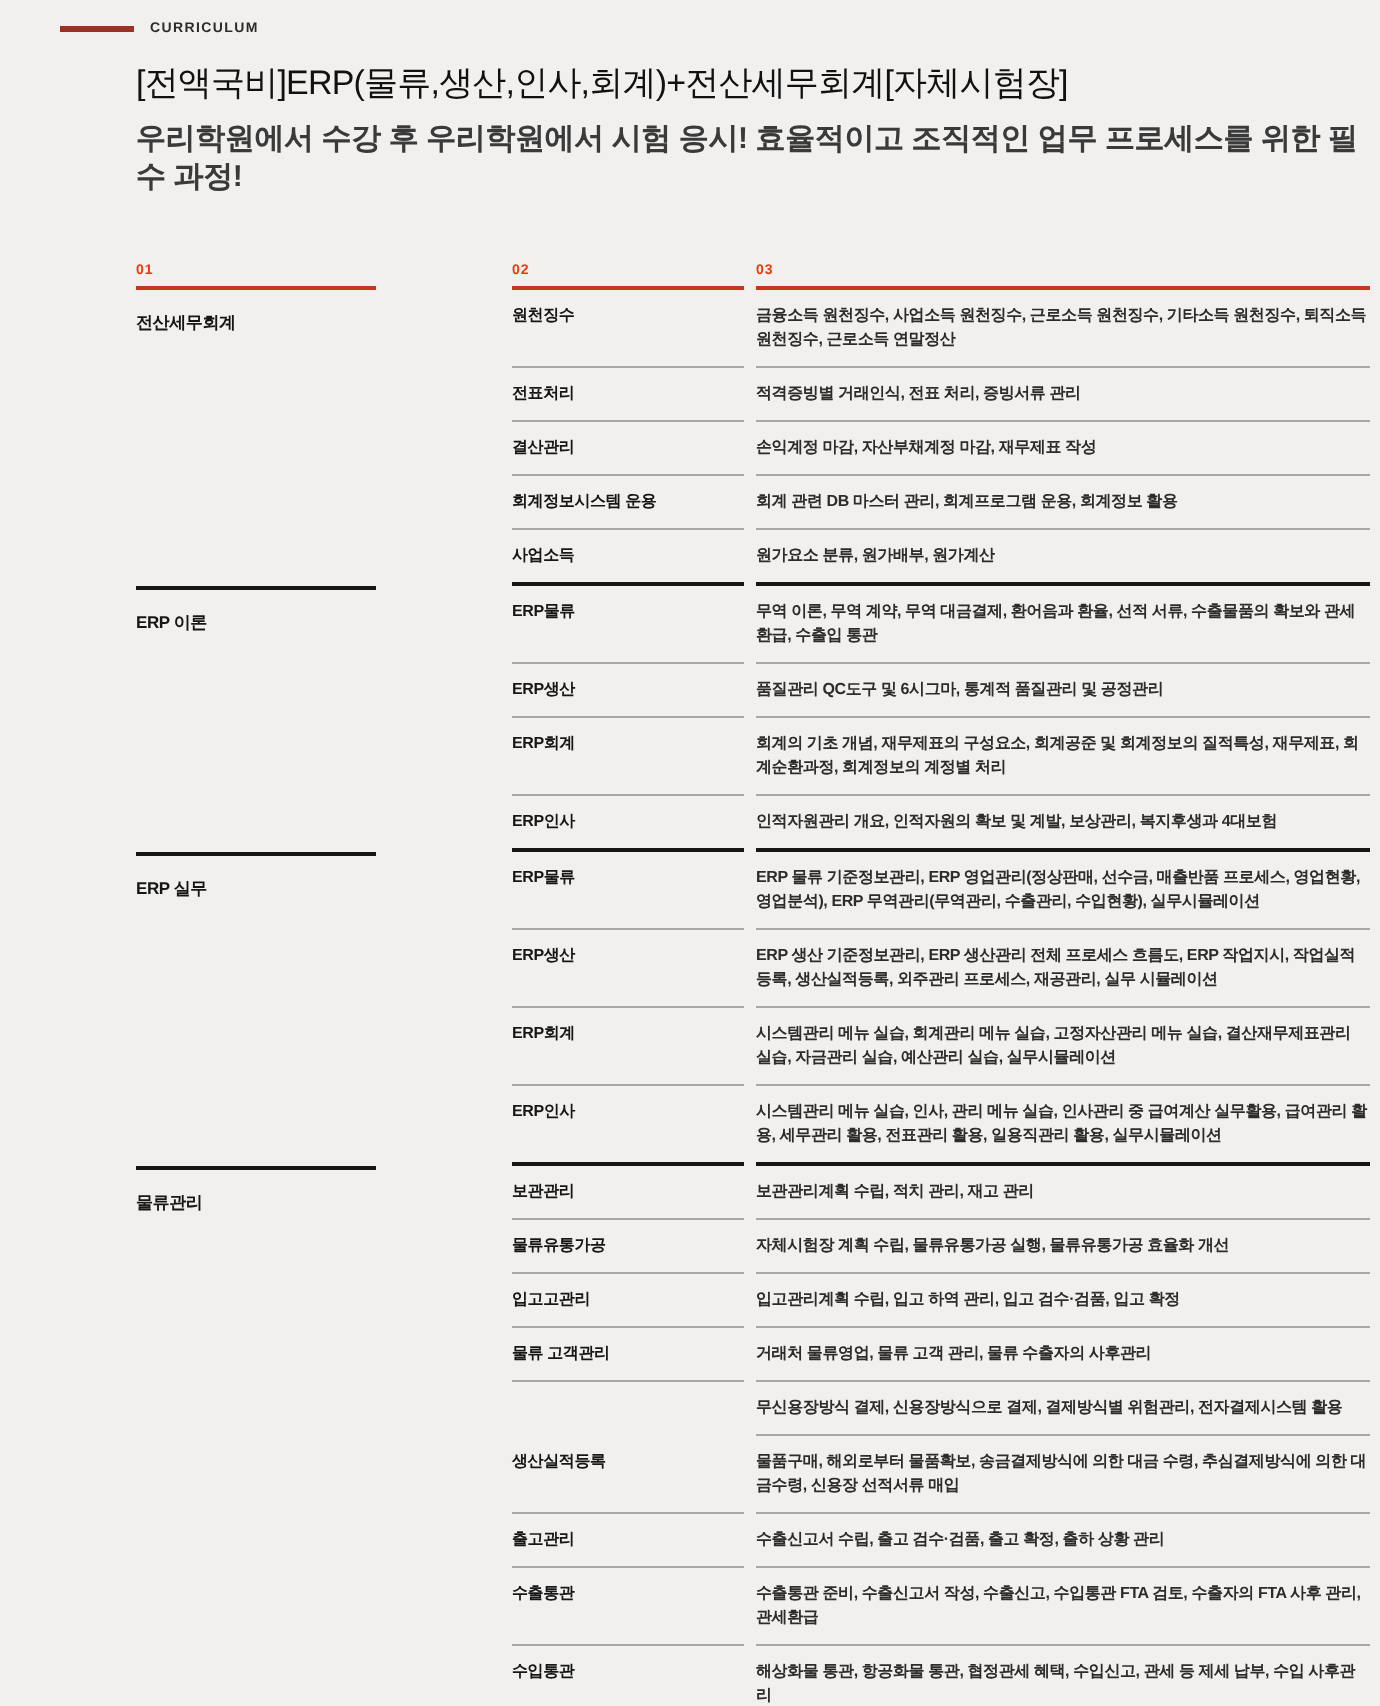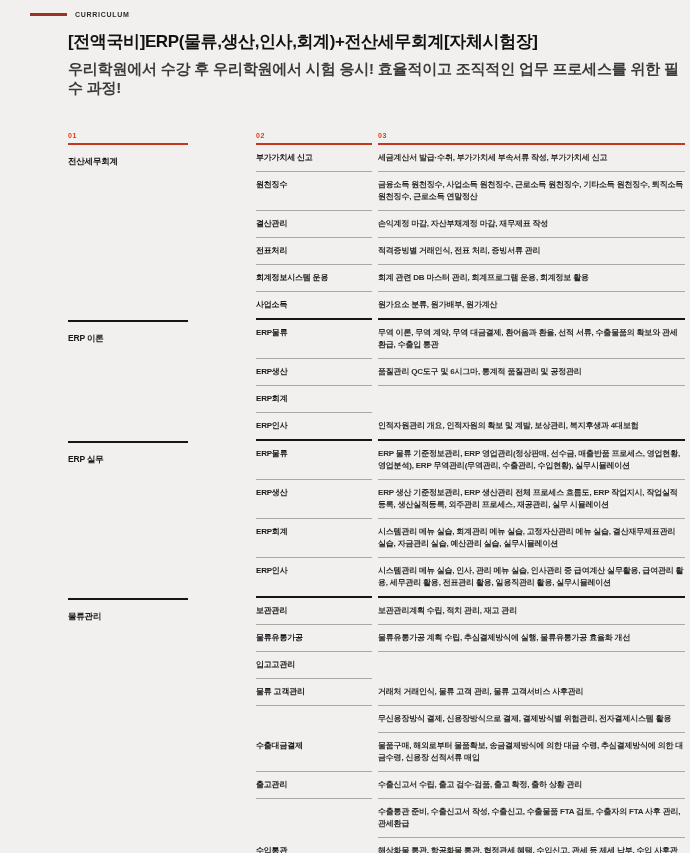--- a/index.html
+++ b/index.html
@@ -6,21 +6,21 @@
   body{
     width:690px;height:853px;overflow:hidden;
     background:#f1f0ee;
     font-family:"Liberation Sans","DejaVu Sans",sans-serif;
     color:#1b1b1b;
     -webkit-font-smoothing:antialiased;
   }
   .kicker-row{display:flex;align-items:center;gap:8px;padding:11px 0 0 30px;}
   .kicker-line{width:37px;height:3px;background:#9c3124;}
   .kicker-text{font-size:7px;font-weight:700;letter-spacing:.7px;color:#2b2b2b;}
-  .title{margin:13px 0 0 68px;font-size:17px;line-height:21px;font-weight:700;letter-spacing:-.4px;color:#111;}
+  .title{margin:13px 0 0 68px;font-size:17px;line-height:21px;font-weight:400;letter-spacing:-.4px;color:#111;}
   .subtitle{margin:8px 0 0 68px;font-size:15px;font-weight:600;color:#3a3a3a;letter-spacing:-.2px;}
   .table{margin:34px 0 0 68px;width:617px;}
   .grid-head{display:grid;grid-template-columns:188px 122px 307px;}
   .hd{color:#e8380d;font-size:7px;font-weight:700;letter-spacing:.5px;padding-bottom:4px;border-bottom:2px solid #c5371d;}
   .hd1{width:120px;}
   .hd2{width:116px;}
   .hd3{width:307px;}
   .section{display:grid;grid-template-columns:188px 122px 307px;}
   .cat-cell{grid-column:1;width:120px;padding-top:11px;font-size:8.5px;font-weight:700;letter-spacing:-.2px;color:#161616;}
   .section.topline .cat-cell{border-top:2px solid #161616;}
@@ -54,34 +54,30 @@
         </div>
       <div>
           <div class="hd hd3">03</div>
         </div>
     </div>
     <div id="sections">
         <div class="section">
           <div class="cat-cell">전산세무회계</div>
           <div class="rows">
             <div class="row">
-              <div class="topic">부가가치세 신고</div>
-              <div class="detail">세금계산서 발급·수취, 부가가치세 부속서류 작성, 부가가치세 신고</div>
-            </div>
-            <div class="row">
               <div class="topic">원천징수</div>
               <div class="detail">금융소득 원천징수, 사업소득 원천징수, 근로소득 원천징수, 기타소득 원천징수, 퇴직소득 원천징수, 근로소득 연말정산</div>
             </div>
             <div class="row">
+              <div class="topic">전표처리</div>
+              <div class="detail">적격증빙별 거래인식, 전표 처리, 증빙서류 관리</div>
+            </div>
+            <div class="row">
               <div class="topic">결산관리</div>
               <div class="detail">손익계정 마감, 자산부채계정 마감, 재무제표 작성</div>
-            </div>
-            <div class="row">
-              <div class="topic">전표처리</div>
-              <div class="detail">적격증빙별 거래인식, 전표 처리, 증빙서류 관리</div>
             </div>
             <div class="row">
               <div class="topic">회계정보시스템 운용</div>
               <div class="detail">회계 관련 DB 마스터 관리, 회계프로그램 운용, 회계정보 활용</div>
             </div>
             <div class="row last">
               <div class="topic">사업소득</div>
               <div class="detail">원가요소 분류, 원가배부, 원가계산</div>
             </div>
           </div>
@@ -92,20 +88,21 @@
             <div class="row">
               <div class="topic">ERP물류</div>
               <div class="detail">무역 이론, 무역 계약, 무역 대금결제, 환어음과 환율, 선적 서류, 수출물품의 확보와 관세 환급, 수출입 통관</div>
             </div>
             <div class="row">
               <div class="topic">ERP생산</div>
               <div class="detail">품질관리 QC도구 및 6시그마, 통계적 품질관리 및 공정관리</div>
             </div>
             <div class="row">
               <div class="topic">ERP회계</div>
+              <div class="detail">회계의 기초 개념, 재무제표의 구성요소, 회계공준 및 회계정보의 질적특성, 재무제표, 회계순환과정, 회계정보의 계정별 처리</div>
             </div>
             <div class="row last">
               <div class="topic">ERP인사</div>
               <div class="detail">인적자원관리 개요, 인적자원의 확보 및 계발, 보상관리, 복지후생과 4대보험</div>
             </div>
           </div>
         </div>
         <div class="section topline">
           <div class="cat-cell">ERP 실무</div>
           <div class="rows">
@@ -129,42 +126,44 @@
         </div>
         <div class="section topline last">
           <div class="cat-cell">물류관리</div>
           <div class="rows">
             <div class="row">
               <div class="topic">보관관리</div>
               <div class="detail">보관관리계획 수립, 적치 관리, 재고 관리</div>
             </div>
             <div class="row">
               <div class="topic">물류유통가공</div>
-              <div class="detail">물류유통가공 계획 수립, 추심결제방식에 실행, 물류유통가공 효율화 개선</div>
+              <div class="detail">자체시험장 계획 수립, 물류유통가공 실행, 물류유통가공 효율화 개선</div>
             </div>
             <div class="row">
               <div class="topic">입고고관리</div>
+              <div class="detail">입고관리계획 수립, 입고 하역 관리, 입고 검수·검품, 입고 확정</div>
             </div>
             <div class="row">
               <div class="topic">물류 고객관리</div>
-              <div class="detail">거래처 거래인식, 물류 고객 관리, 물류 고객서비스 사후관리</div>
+              <div class="detail">거래처 물류영업, 물류 고객 관리, 물류 수출자의 사후관리</div>
             </div>
             <div class="row">
               <div class="detail">무신용장방식 결제, 신용장방식으로 결제, 결제방식별 위험관리, 전자결제시스템 활용</div>
             </div>
             <div class="row">
-              <div class="topic">수출대금결제</div>
+              <div class="topic">생산실적등록</div>
               <div class="detail">물품구매, 해외로부터 물품확보, 송금결제방식에 의한 대금 수령, 추심결제방식에 의한 대금수령, 신용장 선적서류 매입</div>
             </div>
             <div class="row">
               <div class="topic">출고관리</div>
               <div class="detail">수출신고서 수립, 출고 검수·검품, 출고 확정, 출하 상황 관리</div>
             </div>
             <div class="row">
-              <div class="detail">수출통관 준비, 수출신고서 작성, 수출신고, 수출물품 FTA 검토, 수출자의 FTA 사후 관리, 관세환급</div>
+              <div class="topic">수출통관</div>
+              <div class="detail">수출통관 준비, 수출신고서 작성, 수출신고, 수입통관 FTA 검토, 수출자의 FTA 사후 관리, 관세환급</div>
             </div>
             <div class="row last">
               <div class="topic">수입통관</div>
               <div class="detail">해상화물 통관, 항공화물 통관, 협정관세 혜택, 수입신고, 관세 등 제세 납부, 수입 사후관리</div>
             </div>
           </div>
         </div>
       </div>
   </div>
 

